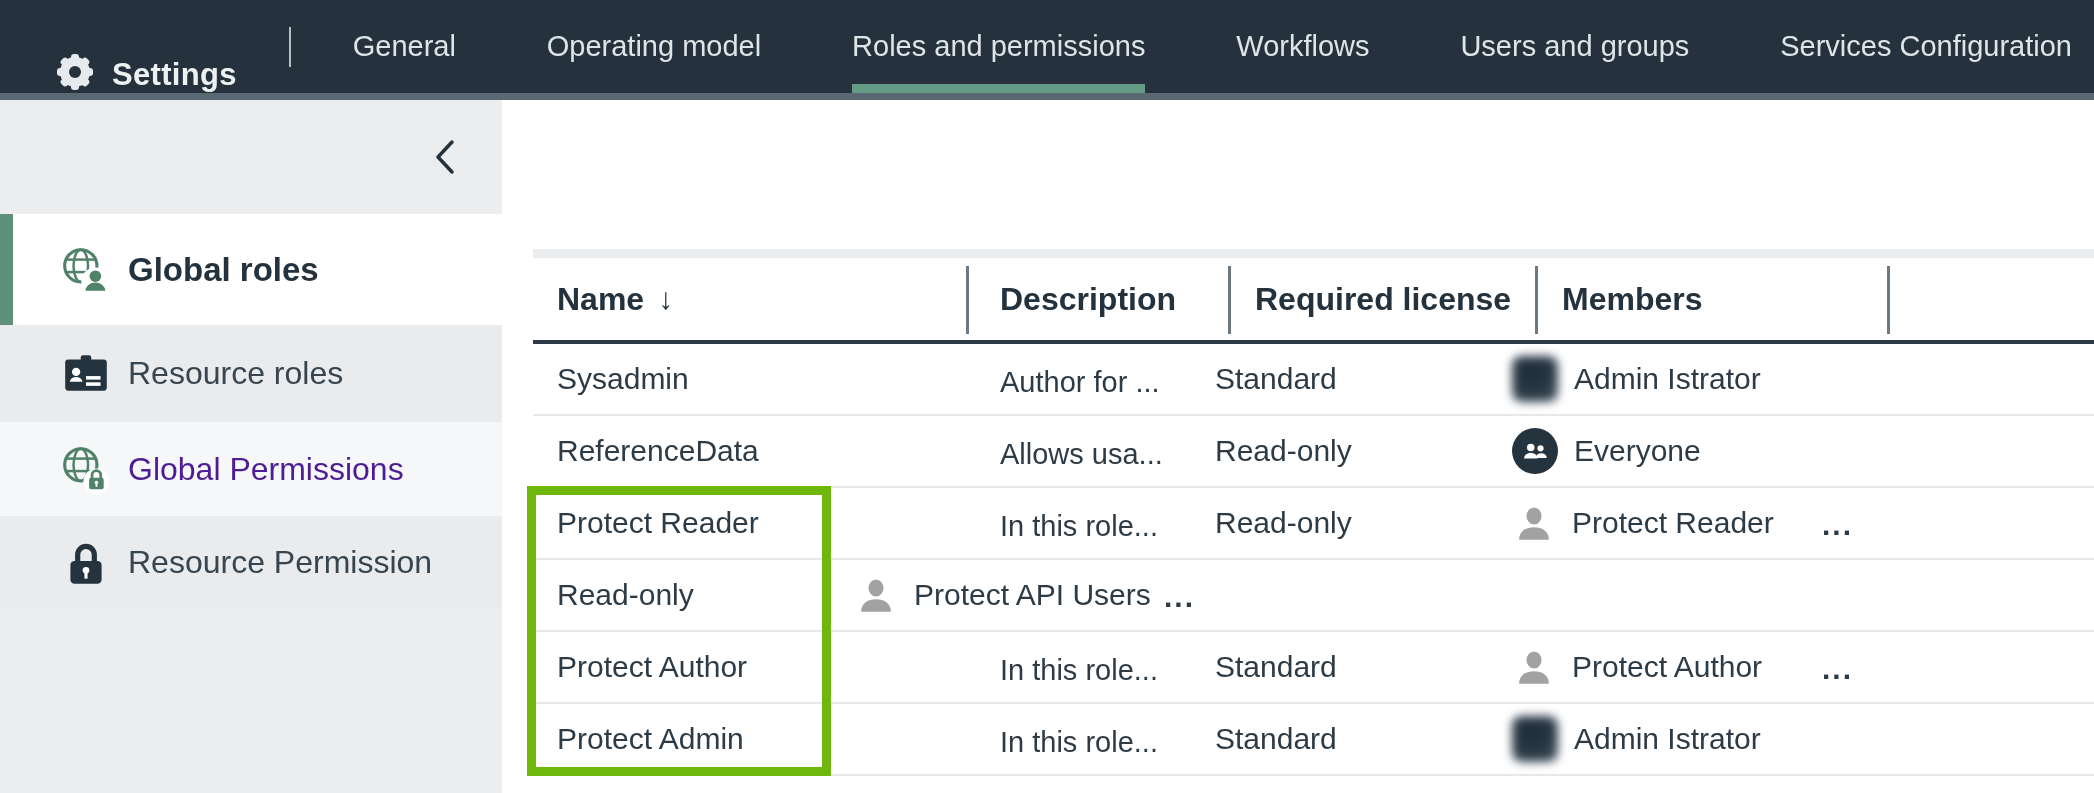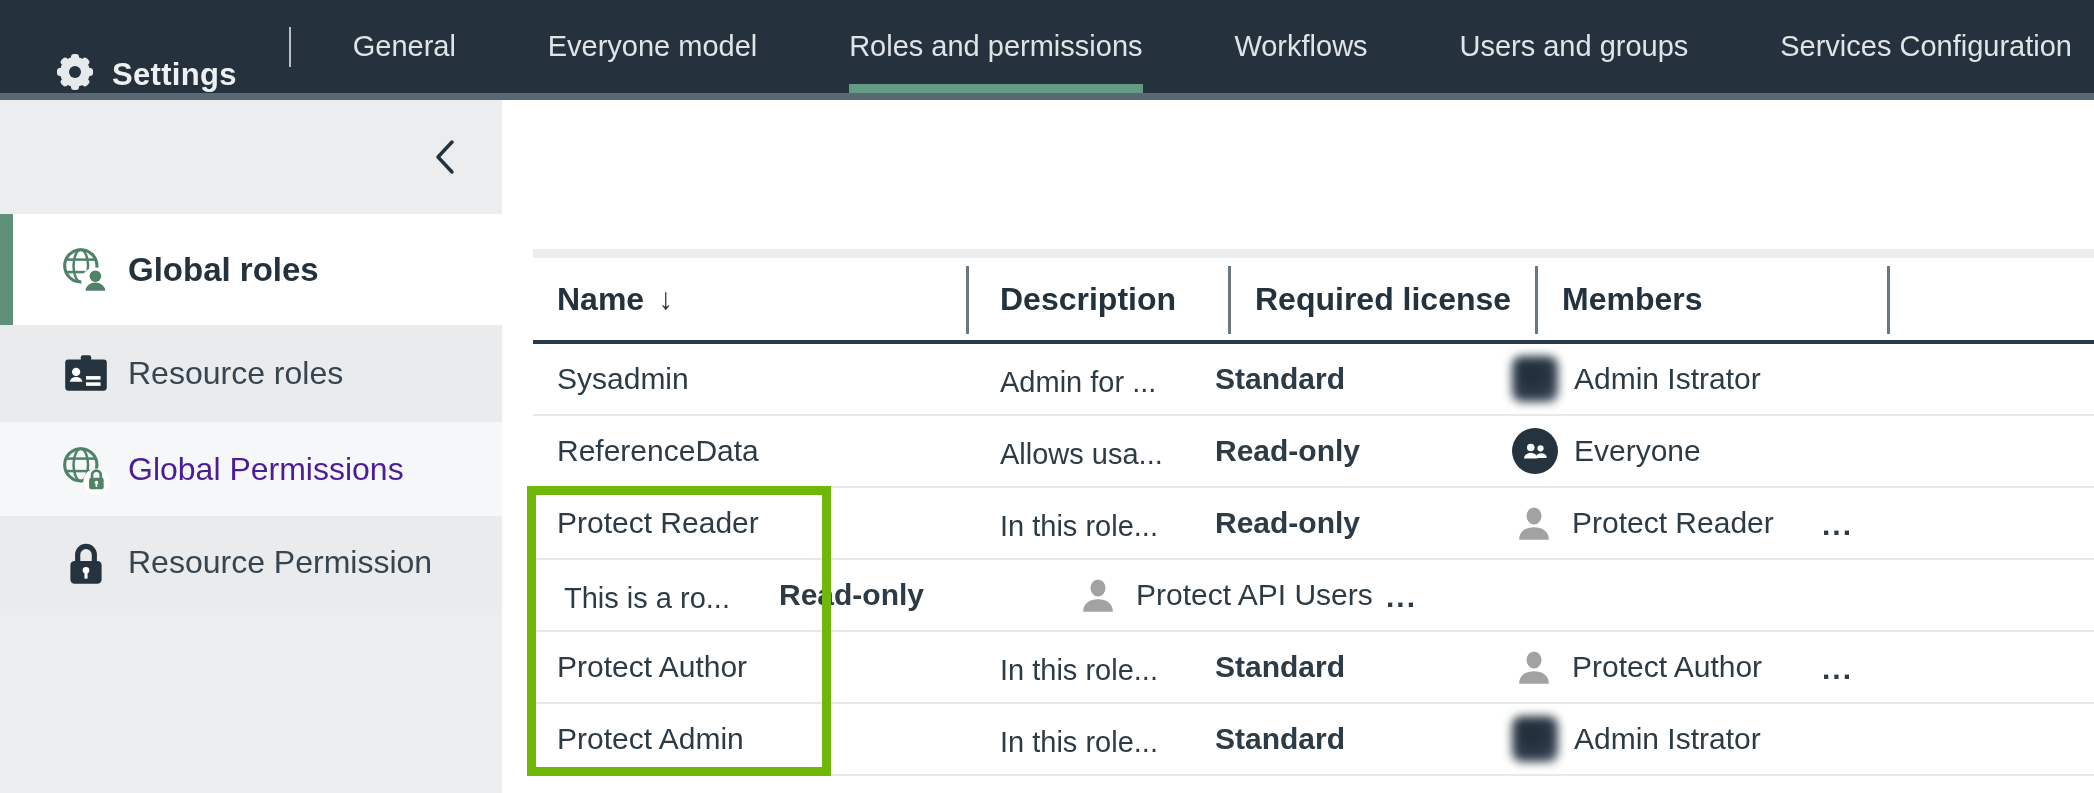--- a/index.html
+++ b/index.html
@@ -55,21 +55,21 @@
   .th-desc{width:262px;padding-left:31px;cursor:pointer;}
   .th-lic{width:307px;padding-left:24px;cursor:pointer;border-radius:10px;}
   .th-mem{width:352px;padding-left:24px;cursor:pointer;}
   .th-extra{flex:1;}
   .sort-arrow{font-size:30px;font-weight:700;color:#24323e;}
   .tbody{position:absolute;left:533px;top:344px;right:0;}
   .trow{display:flex;align-items:center;height:72px;border-bottom:2px solid #e6e8ea;box-sizing:border-box;font-size:30px;color:#2d3b46;cursor:pointer;}
   .cell{box-sizing:border-box;white-space:nowrap;overflow:hidden;}
   .c-name{width:436px;padding-left:24px;}
   .c-desc{width:222px;padding-left:31px;font-size:29px;padding-top:6px;}
-  .c-lic{width:307px;padding-left:24px;font-weight:bold;}
+  .c-lic{width:307px;padding-left:24px;}
   .c-mem{width:352px;padding-left:14px;display:flex;align-items:center;gap:16px;position:relative;height:100%;}
   .mem-more{position:absolute;left:324px;top:20px;font-weight:700;letter-spacing:2px;color:#2d3b46;}
   
   .avatar-blur{width:46px;height:46px;border-radius:9px;background:radial-gradient(circle at 45% 40%,#1d2a36 0%,#2c3b48 55%,#55626d 100%);filter:blur(5px);flex:0 0 auto;}
   .avatar-circle{width:46px;height:46px;border-radius:50%;background:#24333e;display:flex;align-items:center;justify-content:center;flex:0 0 auto;}
   .avatar-person{width:44px;height:46px;display:flex;align-items:flex-end;justify-content:center;flex:0 0 auto;}
   
   .highlight-box{
     position:absolute;left:527px;top:486px;width:304px;height:290px;
     border:9px solid #6fb70a;box-sizing:border-box;pointer-events:none;
@@ -86,21 +86,21 @@
         <div class="bar b3"></div>
         <div class="bar b4"></div>
       <div class="core"></div>
         <div class="hole"></div>
     </div>
     <span class="brand-title">Settings</span>
   </div>
   <div class="nav-divider"></div>
   <div class="nav-tabs">
     <div class="nav-tab">General</div>
-    <div class="nav-tab">Everyone model</div>
+    <div class="nav-tab">Operating model</div>
     <div class="nav-tab active">Roles and permissions</div>
     <div class="nav-tab">Workflows</div>
     <div class="nav-tab">Users and groups</div>
     <div class="nav-tab">Services Configuration</div>
   </div>
 </div>
 <div class="gray-strip"></div>
 
 <div class="sidebar">
   <div class="side-header">
@@ -196,21 +196,21 @@
     <span>Members</span>
     <span class="colsep"></span>
   </div>
   <div class="th th-extra"></div>
 </div>
 
 <div class="tbody">
 
   <div class="trow">
     <div class="cell c-name">Sysadmin</div>
-    <div class="cell c-desc">Admin for ...</div>
+    <div class="cell c-desc">Author for ...</div>
     <div class="cell c-lic">Standard</div>
     <div class="cell c-mem">
       <span class="avatar-blur"></span>
       <span>Admin Istrator</span>
       <span class="mem-more"></span>
     </div>
   </div>
 
   <div class="trow">
     <div class="cell c-name">ReferenceData</div>
@@ -240,21 +240,20 @@
           <ellipse cx="12" cy="7.4" rx="4.3" ry="4.9"></ellipse>
           <path d="M3.5 21 c0-4.8 3.6-7.2 8.5-7.2 s8.5 2.4 8.5 7.2 z"></path>
         </svg>
       </span>
       <span>Protect Reader</span>
       <span class="mem-more">...</span>
     </div>
   </div>
 
   <div class="trow">
-    <div class="cell c-desc">This is a ro...</div>
     <div class="cell c-lic">Read-only</div>
     <div class="cell c-mem">
       <span class="avatar-person">
         <svg width="42" height="44" viewBox="0 0 24 24" fill="#a2a2a2">
           <ellipse cx="12" cy="7.4" rx="4.3" ry="4.9"></ellipse>
           <path d="M3.5 21 c0-4.8 3.6-7.2 8.5-7.2 s8.5 2.4 8.5 7.2 z"></path>
         </svg>
       </span>
       <span>Protect API Users</span>
       <span class="mem-more">...</span>

